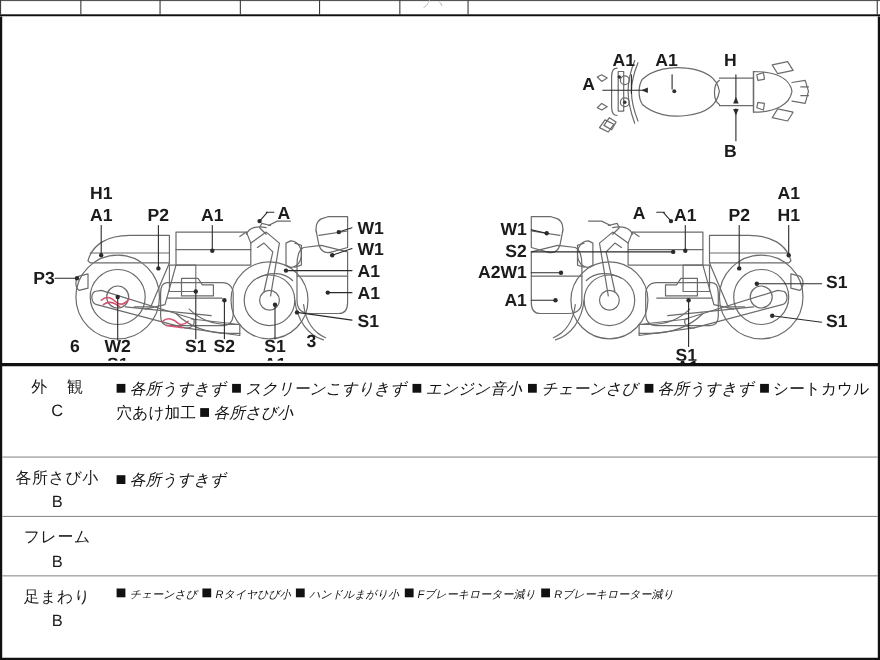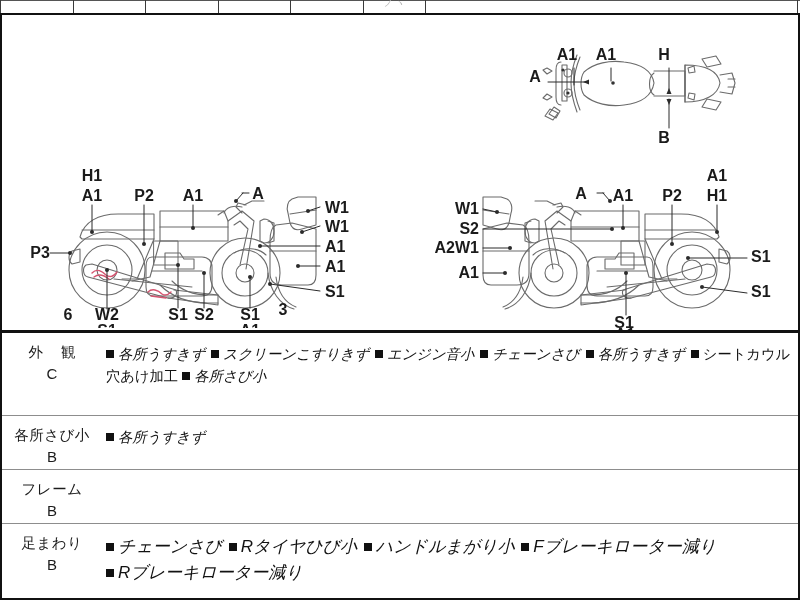--- a/index.html
+++ b/index.html
@@ -410,21 +410,21 @@
       <span class="cat-name">フレーム</span>
       <span class="cat-grade">B</span>
     </div>
   </div>
 
   <div class="cond-row last" style="height:72px;">
     <div class="cond-cat">
       <span class="cat-name">足まわり</span>
       <span class="cat-grade">B</span>
     </div>
-    <div class="cond-items" style="font-size:17px;">
+    <div class="cond-items" style="font-size:10px;">
       <span class="itm"><span class="bullet"></span><span>チェーンさび</span></span>
       <span class="itm"><span class="bullet"></span><span>Rタイヤひび小</span></span>
       <span class="itm"><span class="bullet"></span><span>ハンドルまがり小</span></span>
       <span class="itm"><span class="bullet"></span><span>Fブレーキローター減り</span></span>
       <span class="itm"><span class="bullet"></span><span>Rブレーキローター減り</span></span>
     </div>
   </div>
 </div>
 
 </body></html>

